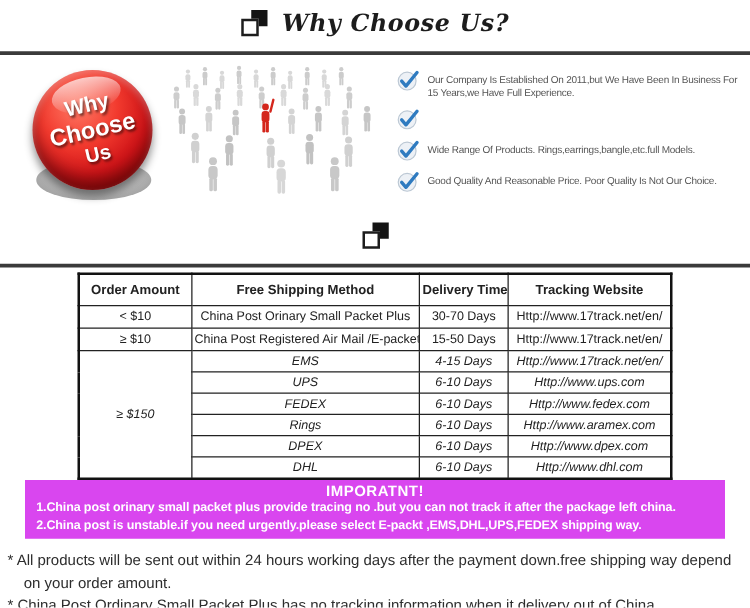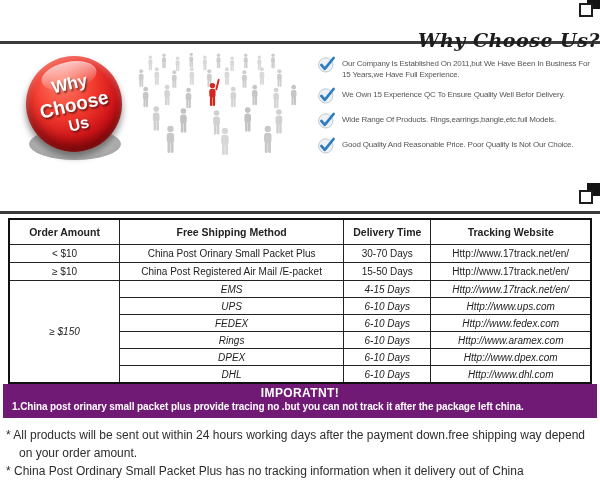--- a/index.html
+++ b/index.html
@@ -4,22 +4,22 @@
 <style>
   html,body{margin:0;padding:0;}
   body{
     width:600px;height:486px;overflow:hidden;background:#fff;
     font-family:"Liberation Sans",sans-serif;color:#333;
   }
   .page{width:600px;height:486px;position:relative;}
 
   
   .section-header{
-    display:flex;align-items:flex-end;justify-content:center;gap:12px;
-    padding-top:8px;height:30px;flex-direction:column;
+    display:flex;align-items:flex-start;justify-content:center;gap:12px;
+    padding-top:8px;height:30px;
   }
   .sq-icon{position:relative;width:21px;height:21px;flex:0 0 auto;}
   .sq-icon .sq-black{position:absolute;right:0;top:0;width:13px;height:13px;background:#141414;}
   .sq-icon .sq-white{position:absolute;left:0;bottom:0;width:10px;height:10px;background:#fff;border:2px solid #1d1d1d;}
   .script-title{
     font-family:"DejaVu Serif",serif;font-style:italic;font-weight:bold;
     font-size:19px;color:#1c1c1c;letter-spacing:.5px;
   }
   .divider{height:3px;background:#3b3b3b;margin-top:3px;}
 
@@ -54,33 +54,33 @@
   .crowd{flex:0 0 auto;margin-top:4px;}
 
   
   .bullets{flex:1;min-width:0;display:flex;flex-direction:column;gap:9px;padding:14px 4px 0 6px;}
   .bullet{display:flex;align-items:flex-start;gap:6px;
     font-size:8px;letter-spacing:-0.2px;line-height:1.4;color:#565656;}
   .bullet .check{flex:0 0 auto;margin-top:-3px;}
 
   
   .ship-table{
-    width:584px;margin:4px auto 0;border-collapse:collapse;table-layout:fixed;
+    width:476px;margin:4px auto 0;border-collapse:collapse;table-layout:fixed;
     border:2px solid #111;
   }
   .ship-table th,.ship-table td{
     border:1px solid #222;text-align:center;vertical-align:middle;color:#222;
     overflow:hidden;white-space:nowrap;
   }
   .ship-table th{font-size:10.5px;font-weight:bold;padding:6px 2px;}
   .ship-table td{font-size:10px;padding:3px 2px;margin-left:31px;}
   .ship-table tr.sub td{padding:2.5px 2px;font-style:italic;}
 
   
-  .banner{margin:0 3px;background:#701a75;color:#fff;padding:2px 9px 4px;}
+  .banner{margin:0 20px;background:#d946ef;color:#fff;padding:2px 9px 4px;}
   .banner-title{text-align:center;font-weight:bold;font-size:12px;letter-spacing:.4px;}
   .banner-line{font-weight:bold;font-size:10px;letter-spacing:-0.1px;line-height:1.35;}
 
   
   .notes{padding:8px 8px 0 6px;font-size:12px;line-height:1.5;color:#2d2d2d;
     font-family:"Liberation Sans",sans-serif;}
   .note{padding-left:13px;text-indent:-13px;}
 </style>
 </head>
 <body>
@@ -183,21 +183,20 @@
           <circle cx="11" cy="12.5" r="9" fill="#edf1f6" stroke="#bcc8d4" stroke-width="1.2"></circle>
           <path d="M5.5 12.5 l4.3 5 L21 3.8" fill="none" stroke="#2f7bc0" stroke-width="3.4" stroke-linecap="round" stroke-linejoin="round"></path>
         </svg>
         <span>Our Company Is Established On 2011,but We Have Been In Business For 15 Years,we Have Full Experience.</span>
       </div>
       <div class="bullet">
         <svg class="check" width="19" height="19" viewBox="0 0 24 24">
           <circle cx="11" cy="12.5" r="9" fill="#edf1f6" stroke="#bcc8d4" stroke-width="1.2"></circle>
           <path d="M5.5 12.5 l4.3 5 L21 3.8" fill="none" stroke="#2f7bc0" stroke-width="3.4" stroke-linecap="round" stroke-linejoin="round"></path>
         </svg>
-        <span>We Own 15 Experience QC To Ensure Quality Well Befor Delivery.</span>
       </div>
       <div class="bullet">
         <svg class="check" width="19" height="19" viewBox="0 0 24 24">
           <circle cx="11" cy="12.5" r="9" fill="#edf1f6" stroke="#bcc8d4" stroke-width="1.2"></circle>
           <path d="M5.5 12.5 l4.3 5 L21 3.8" fill="none" stroke="#2f7bc0" stroke-width="3.4" stroke-linecap="round" stroke-linejoin="round"></path>
         </svg>
         <span>Wide Range Of Products. Rings,earrings,bangle,etc.full Models.</span>
       </div>
       <div class="bullet">
         <svg class="check" width="19" height="19" viewBox="0 0 24 24">
@@ -275,20 +274,21 @@
         <td>DHL</td>
         <td>6-10 Days</td>
         <td>Http://www.dhl.com</td>
       </tr>
     </tbody>
   </table>
 
   <div class="banner">
     <div class="banner-title">IMPORATNT!</div>
     <div class="banner-line">1.China post orinary small packet plus provide tracing no .but you can not track it after the package left china.</div>
+    <div class="banner-line">2.China post is unstable.if you need urgently.please select E-packt ,EMS,DHL,UPS,FEDEX shipping way.</div>
   </div>
 
   <div class="notes">
     <div class="note">* All products will be sent out within 24 hours working days after the payment down.free shipping way depend on your order amount.</div>
     <div class="note">* China Post Ordinary Small Packet Plus has no tracking information when it delivery out of China</div>
 
   </div>
 
 </div>
 

